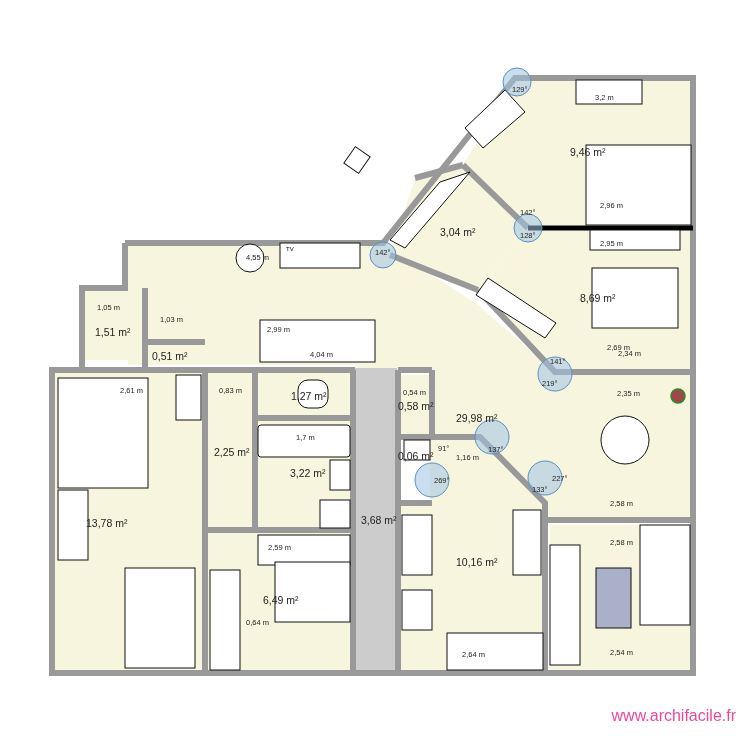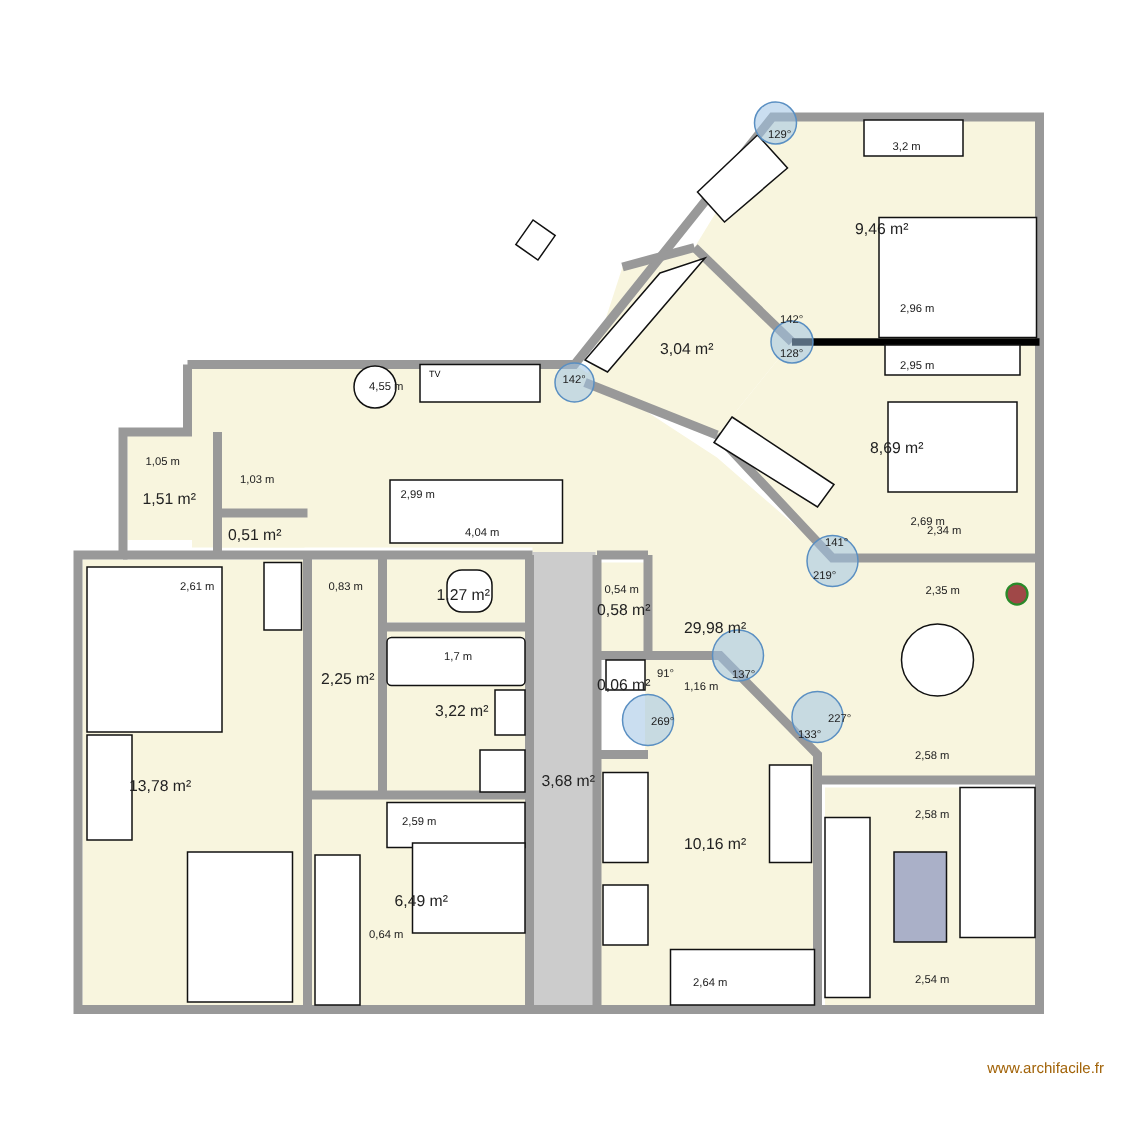--- a/index.html
+++ b/index.html
@@ -2,21 +2,21 @@
 <html><head>
 <meta charset="utf-8">
 <style>
   html, body { margin:0; padding:0; background:#ffffff; }
   body { width:750px; height:750px; position:relative; overflow:hidden;
          font-family:"Liberation Sans", sans-serif; }
   svg { position:absolute; left:0; top:0; }
   .area { font-size:10.5px; fill:#222; font-family:"Liberation Sans", sans-serif; }
   .dim { font-size:7.5px; fill:#222; font-family:"Liberation Sans", sans-serif; }
   .ang { font-size:7.5px; fill:#222; font-family:"Liberation Sans", sans-serif; }
-  .wm { position:absolute; right:14px; top:707px; font-size:10px; color:#a16207;
+  .wm { position:absolute; right:14px; top:707px; font-size:16px; color:#ec4899;
         font-family:"Liberation Sans", sans-serif; }
 </style>
 </head>
 <body>
 
 <svg width="750" height="750" viewBox="0 0 750 750">
 
   <g>
     <polygon points="515,80 690,80 690,228 528,228 463,165" fill="#f8f5de"></polygon>
     <polygon points="415,178 463,165 528,228 478,290 390,255" fill="#f8f5de"></polygon>

